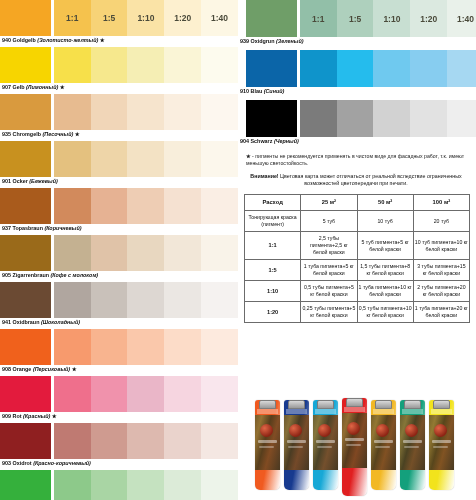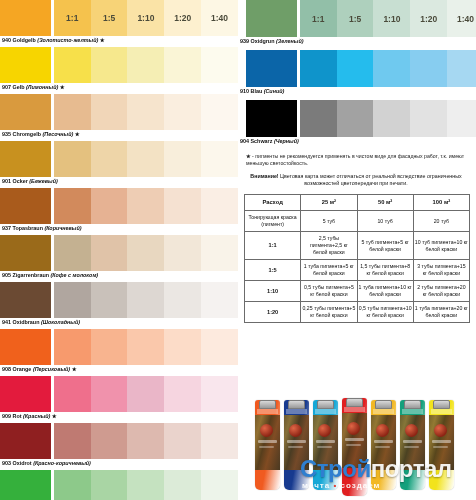--- a/index.html
+++ b/index.html
@@ -434,24 +434,14 @@
       <div class="bottle" style="left: 174px; background: linear-gradient(100deg, rgb(242, 227, 28) 0%, rgb(242, 227, 28) 55%, rgba(255, 255, 255, 0.45) 100%); bottom: 6px; height: 90px;">
         <div class="cap"></div>
         <div class="neck"></div>
         <div class="label"></div>
         <div class="berry"></div>
         <div class="scribe"></div>
         <div class="scribe2"></div>
       </div>
     </div>
 
-  <div class="wm-logo">
-    <div class="main">
-      <span class="blue">Строй</span><span>портал</span>
-    </div>
-    <div class="tag">
-      <span>мечта</span>
-      <span class="dot">•</span>
-      <span>создаем</span>
-    </div>
-  </div>
 
 </div>
 
 </body></html>

